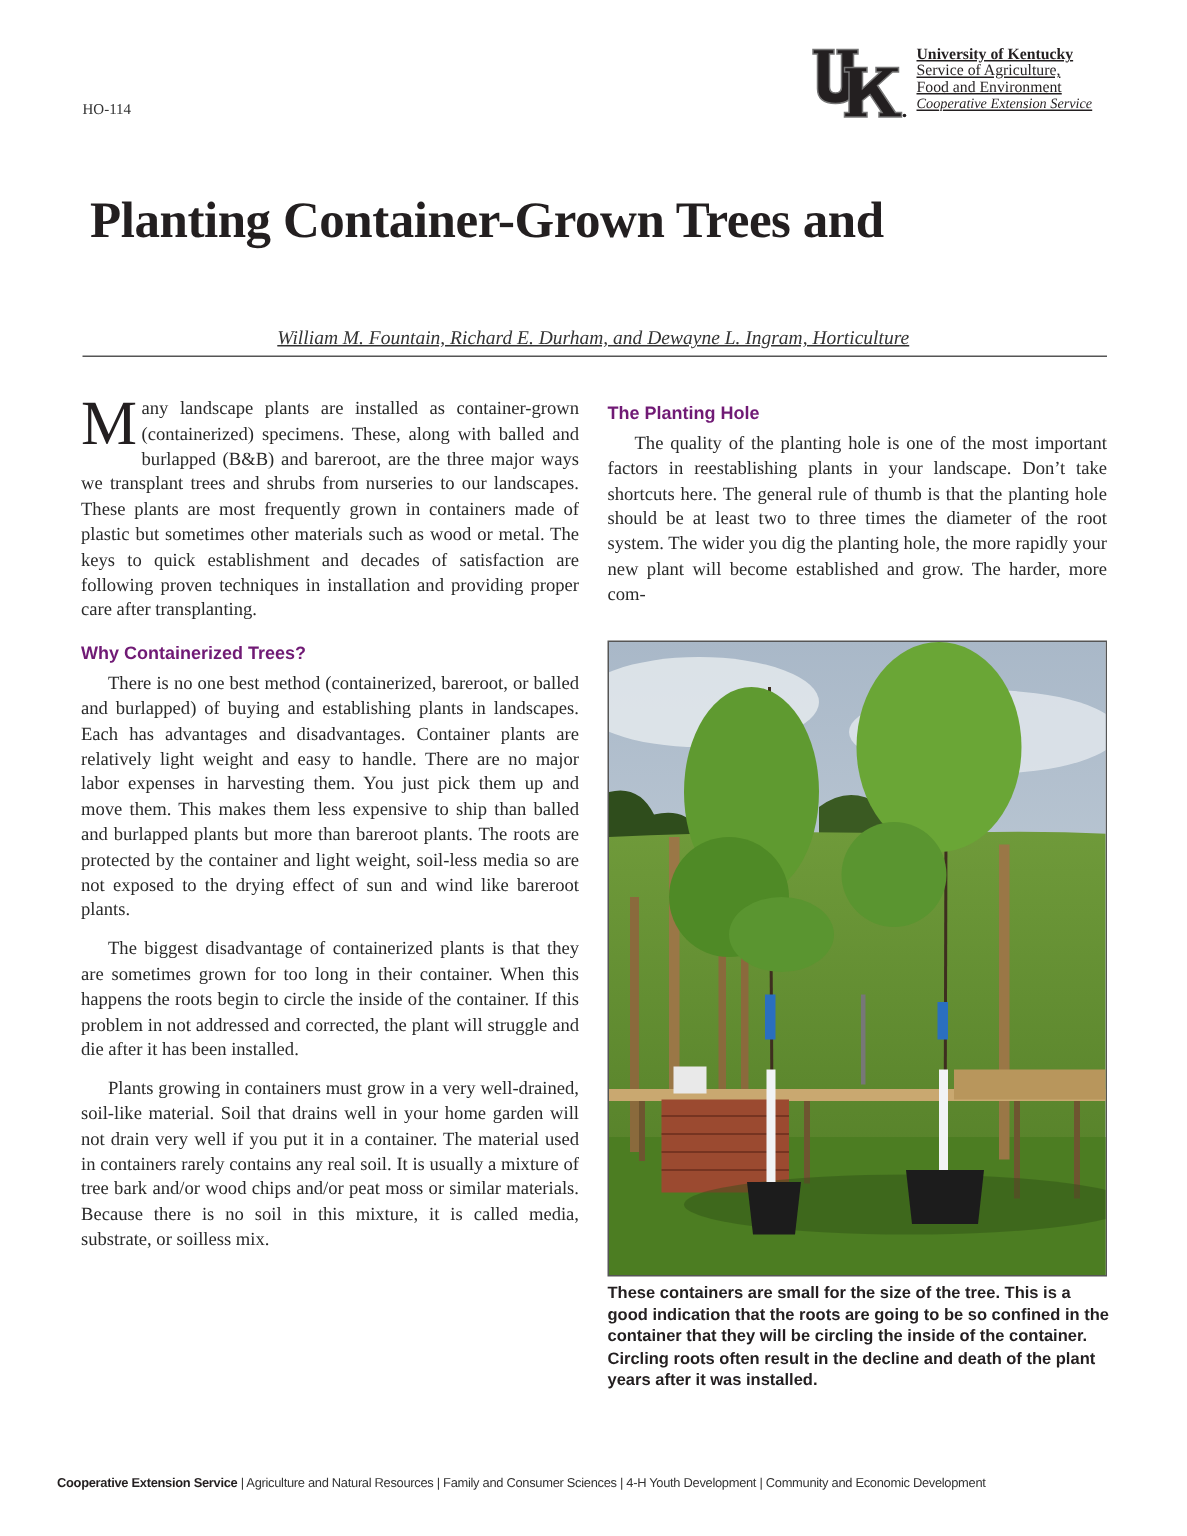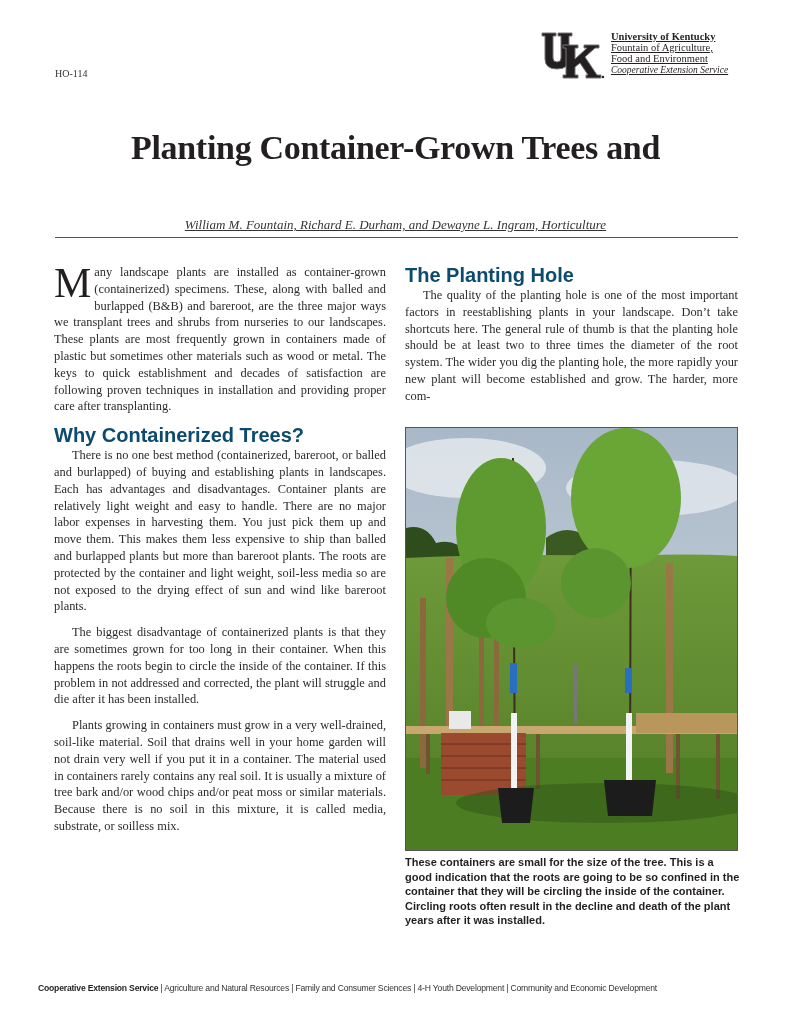--- a/index.html
+++ b/index.html
@@ -8,31 +8,31 @@
   .sans { font-family: "Liberation Sans", "DejaVu Sans", sans-serif; }
 
   .doc-id { position: absolute; left: 55px; top: 68px; font-size: 10px; color: #333; }
 
   .logo { position: absolute; left: 541px; top: 31px; width: 200px; height: 50px; }
   .uk-mark { position: absolute; left: 0; top: 0; width: 64px; height: 48px; }
   .logo-text { position: absolute; left: 70px; top: 0px; font-size: 10.5px; line-height: 11px; color: #231f20; text-decoration: underline; }
   .logo-text .univ { font-weight: bold; }
   .logo-text .ces { font-style: italic; font-size: 9.5px; margin-top: 1px; }
 
-  .title { position: absolute; left: 60px; top: 127px; width: 671px; text-align: center; font-size: 34px; line-height: 41px; font-weight: bold; color: #231f20; letter-spacing: -0.3px; }
+  .title { position: absolute; left: 60px; top: 127px; width: 671px; font-size: 34px; line-height: 41px; font-weight: bold; color: #231f20; letter-spacing: -0.3px; }
   .authors { position: absolute; left: 60px; top: 217px; width: 671px; text-align: center; font-size: 13px; font-style: italic; color: #333; text-decoration: underline; }
   .rule { position: absolute; left: 55px; top: 237px; width: 683px; height: 1px; background: #555; }
 
   .col { position: absolute; font-size: 12.4px; line-height: 16.8px; text-align: justify; color: #2a2a2a; }
   .col-left { left: 54px; top: 264px; width: 332px; }
   .col-right { left: 405px; top: 265px; width: 333px; }
   .col p { margin: 0 0 9px 0; text-indent: 18px; }
   .col p.no-indent { text-indent: 0; }
   .dropcap { float: left; font-size: 42px; line-height: 32px; margin: 3px 3px 0 0; color: #231f20; }
-  .heading { font-family: "Liberation Sans", "DejaVu Sans", sans-serif; font-weight: bold; font-size: 20px; line-height: 20px; color: #0c4a6e; margin: 10px 0 2px 0; }
+  .heading { font-family: "Liberation Sans", "DejaVu Sans", sans-serif; font-weight: bold; font-size: 12px; line-height: 20px; color: #701a75; margin: 10px 0 2px 0; }
   .col-right .heading { margin-top: 0; }
 
   .photo { position: absolute; left: 405px; top: 427px; width: 333px; height: 424px; border: 1px solid #555; overflow: hidden; box-sizing: border-box; }
   .caption { position: absolute; left: 405px; top: 855px; width: 335px; font-size: 11px; line-height: 14.5px; font-weight: bold; color: #231f20; }
 
   .footer { position: absolute; left: 38px; top: 983px; width: 690px; font-size: 8.6px; color: #333; white-space: nowrap; letter-spacing: -0.2px; }
   .footer .strong { font-weight: bold; color: #231f20; }
 </style>
 </head>
 <body>
@@ -44,21 +44,21 @@
     <g fill="#231f20" stroke="#777" stroke-width="1">
 
       <path d="M1 2 H15 V5 H12 V27 Q12 31 16 31 Q20 31 20 27 V5 H17 V2 H31 V5 H28 V28 Q28 38 16 38 Q4 38 4 28 V5 H1 Z"></path>
 
       <path d="M22 14 H37 V17 H34 V28 L46 17 H43 V14 H58 V17 H54 L44 26 L56 44 H60 V47 H45 V44 H47 L39 32 L34 36 V44 H37 V47 H22 V44 H25 V17 H22 Z"></path>
     </g>
     <circle cx="62" cy="46" r="1.2" fill="#231f20"></circle>
   </svg>
   <div class="logo-text serif">
     <div class="univ">University of Kentucky</div>
-    <div>Fountain of Agriculture,</div>
+    <div>Service of Agriculture,</div>
     <div>Food and Environment</div>
     <div class="ces">Cooperative Extension Service</div>
   </div>
 </div>
 
 <div class="title serif">
   <div>Planting Container-Grown Trees and</div>
 </div>
 
 <div class="authors serif">William M. Fountain, Richard E. Durham, and Dewayne L. Ingram, Horticulture</div>

